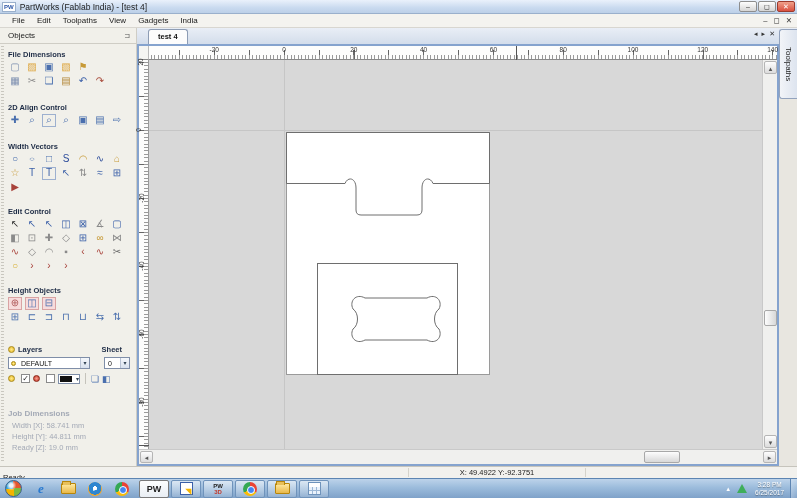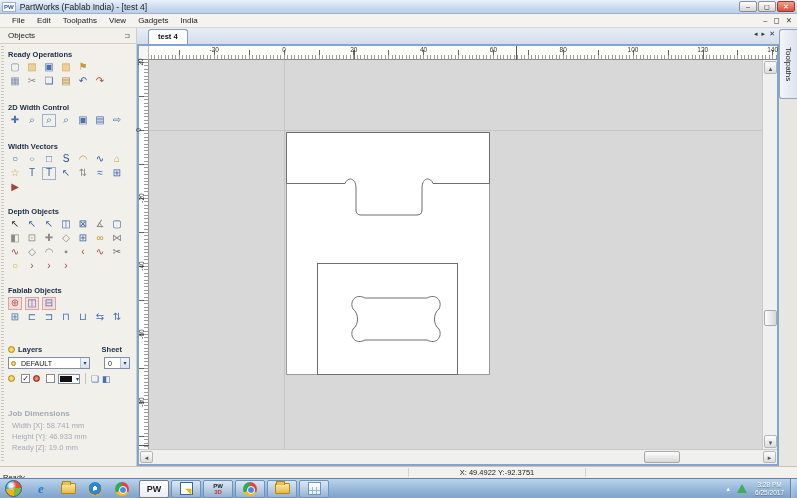--- a/index.html
+++ b/index.html
@@ -205,38 +205,38 @@
       <span class="tabnav">
         <span data-name="tab-prev-icon">◂</span>
         <span data-name="tab-next-icon">▸</span>
         <span data-name="tab-close-icon">✕</span>
       </span>
     </div>
   </div>
 
   <div class="leftpanel" data-name="drawing-panel">
     <div id="toolbox">
-        <div class="tb-label" data-name="section-label-file-operations">Ready Operations</div>
+        <div class="tb-label" data-name="section-label-file-operations">File Dimensions</div>
         <div class="tb-row">
           <span class="tb-icon" data-name="new-file-icon" style="color: rgb(125, 143, 176);">▢</span>
           <span class="tb-icon" data-name="open-file-icon" style="color: rgb(221, 165, 62);">▨</span>
           <span class="tb-icon" data-name="save-file-icon" style="color: rgb(74, 111, 174);">▣</span>
           <span class="tb-icon" data-name="import-vectors-icon" style="color: rgb(221, 165, 62);">▧</span>
           <span class="tb-icon" data-name="export-vectors-icon" style="color: rgb(199, 154, 55);">⚑</span>
         </div>
         <div class="tb-row">
           <span class="tb-icon" data-name="job-setup-icon" style="color: rgb(125, 143, 176);">▦</span>
           <span class="tb-icon" data-name="cut-icon" style="color: rgb(138, 138, 138);">✂</span>
           <span class="tb-icon" data-name="copy-icon" style="color: rgb(74, 111, 174);">❏</span>
           <span class="tb-icon" data-name="paste-icon" style="color: rgb(181, 137, 60);">▤</span>
           <span class="tb-icon" data-name="undo-icon" style="color: rgb(58, 95, 168);">↶</span>
           <span class="tb-icon" data-name="redo-icon" style="color: rgb(168, 74, 58);">↷</span>
         </div>
         <div class="sec-gap2"></div>
-        <div class="tb-label" data-name="section-label-2d-view-control">2D Width Control</div>
+        <div class="tb-label" data-name="section-label-2d-view-control">2D Align Control</div>
         <div class="tb-row">
           <span class="tb-icon" data-name="pan-icon" style="color: rgb(74, 111, 174);">✚</span>
           <span class="tb-icon" data-name="zoom-in-icon" style="color: rgb(74, 111, 174);">⌕</span>
           <span class="tb-icon" data-name="zoom-window-icon" style="color: rgb(74, 111, 174);">⌕</span>
           <span class="tb-icon" data-name="zoom-out-icon" style="color: rgb(74, 111, 174);">⌕</span>
           <span class="tb-icon" data-name="zoom-extents-icon" style="color: rgb(74, 111, 174);">▣</span>
           <span class="tb-icon" data-name="zoom-selected-icon" style="color: rgb(74, 111, 174);">▤</span>
           <span class="tb-icon" data-name="switch-view-icon" style="color: rgb(74, 111, 174);">⇨</span>
         </div>
         <div class="sec-gap2"></div>
@@ -256,21 +256,21 @@
           <span class="tb-icon" data-name="draw-text-box-icon" style="color: rgb(58, 95, 168);">T</span>
           <span class="tb-icon" data-name="text-select-icon" style="color: rgb(58, 95, 168);">↖</span>
           <span class="tb-icon" data-name="text-spacing-icon" style="color: rgb(138, 138, 138);">⇅</span>
           <span class="tb-icon" data-name="text-on-curve-icon" style="color: rgb(58, 95, 168);">≈</span>
           <span class="tb-icon" data-name="array-copy-icon" style="color: rgb(58, 95, 168);">⊞</span>
         </div>
         <div class="tb-row">
           <span class="tb-icon" data-name="dimension-tool-icon" style="color: rgb(168, 66, 58);">▶</span>
         </div>
         <div class="sec-gap1"></div>
-        <div class="tb-label" data-name="section-label-edit-objects">Depth Objects</div>
+        <div class="tb-label" data-name="section-label-edit-objects">Edit Control</div>
         <div class="tb-row">
           <span class="tb-icon" data-name="select-tool-icon" style="color: rgb(42, 42, 42);">↖</span>
           <span class="tb-icon" data-name="node-edit-icon" style="color: rgb(58, 95, 168);">↖</span>
           <span class="tb-icon" data-name="interactive-select-icon" style="color: rgb(58, 95, 168);">↖</span>
           <span class="tb-icon" data-name="quick-align-icon" style="color: rgb(58, 95, 168);">◫</span>
           <span class="tb-icon" data-name="delete-duplicates-icon" style="color: rgb(58, 95, 168);">⊠</span>
           <span class="tb-icon" data-name="measure-icon" style="color: rgb(138, 138, 138);">∡</span>
           <span class="tb-icon" data-name="edit-frame-icon" style="color: rgb(58, 95, 168);">▢</span>
         </div>
         <div class="tb-row">
@@ -291,21 +291,21 @@
           <span class="tb-icon" data-name="extend-vector-icon" style="color: rgb(168, 66, 58);">∿</span>
           <span class="tb-icon" data-name="trim-vector-icon" style="color: rgb(106, 106, 106);">✂</span>
         </div>
         <div class="tb-row">
           <span class="tb-icon" data-name="selected-vector-icon" style="color: rgb(216, 178, 58);">○</span>
           <span class="tb-icon" data-name="arc-fit-1-icon" style="color: rgb(168, 66, 58);">›</span>
           <span class="tb-icon" data-name="arc-fit-2-icon" style="color: rgb(168, 66, 58);">›</span>
           <span class="tb-icon" data-name="arc-fit-3-icon" style="color: rgb(168, 66, 58);">›</span>
         </div>
         <div class="sec-gap1"></div>
-        <div class="tb-label" data-name="section-label-align-objects">Fablab Objects</div>
+        <div class="tb-label" data-name="section-label-align-objects">Height Objects</div>
         <div class="tb-row">
           <span class="tb-icon" data-name="align-selection-icon" style="color: rgb(176, 90, 90);">⊕</span>
           <span class="tb-icon" data-name="align-horizontal-icon" style="color: rgb(74, 111, 174);">◫</span>
           <span class="tb-icon" data-name="align-vertical-icon" style="color: rgb(74, 111, 174);">⊟</span>
         </div>
         <div class="tb-row">
           <span class="tb-icon" data-name="center-in-page-icon" style="color: rgb(74, 111, 174);">⊞</span>
           <span class="tb-icon" data-name="align-left-icon" style="color: rgb(74, 111, 174);">⊏</span>
           <span class="tb-icon" data-name="align-right-icon" style="color: rgb(74, 111, 174);">⊐</span>
           <span class="tb-icon" data-name="align-top-icon" style="color: rgb(74, 111, 174);">⊓</span>
@@ -345,21 +345,21 @@
       <span class="mini-icon" data-name="layer-stack-icon">❏</span>
       <span class="mini-icon" data-name="layer-eraser-icon">◧</span>
     </div>
 
     <div class="jobdims" data-name="job-dimensions">
       <div class="jd-title" data-name="job-dimensions-title">Job Dimensions</div>
       <div class="jd-line" data-name="job-width">
         <span>Width [X]:</span> <span>58.741 mm</span>
       </div>
       <div class="jd-line" data-name="job-height">
-        <span>Height [Y]:</span> <span>46.933 mm</span>
+        <span>Height [Y]:</span> <span>44.811 mm</span>
       </div>
       <div class="jd-line" data-name="job-depth">
         <span>Ready [Z]:</span> <span>19.0 mm</span>
       </div>
     </div>
   </div>
   <div class="grip" data-name="panel-grip"></div>
 
   <div class="canvas-wrap" data-name="canvas-window">
     <div class="ruler-row">

